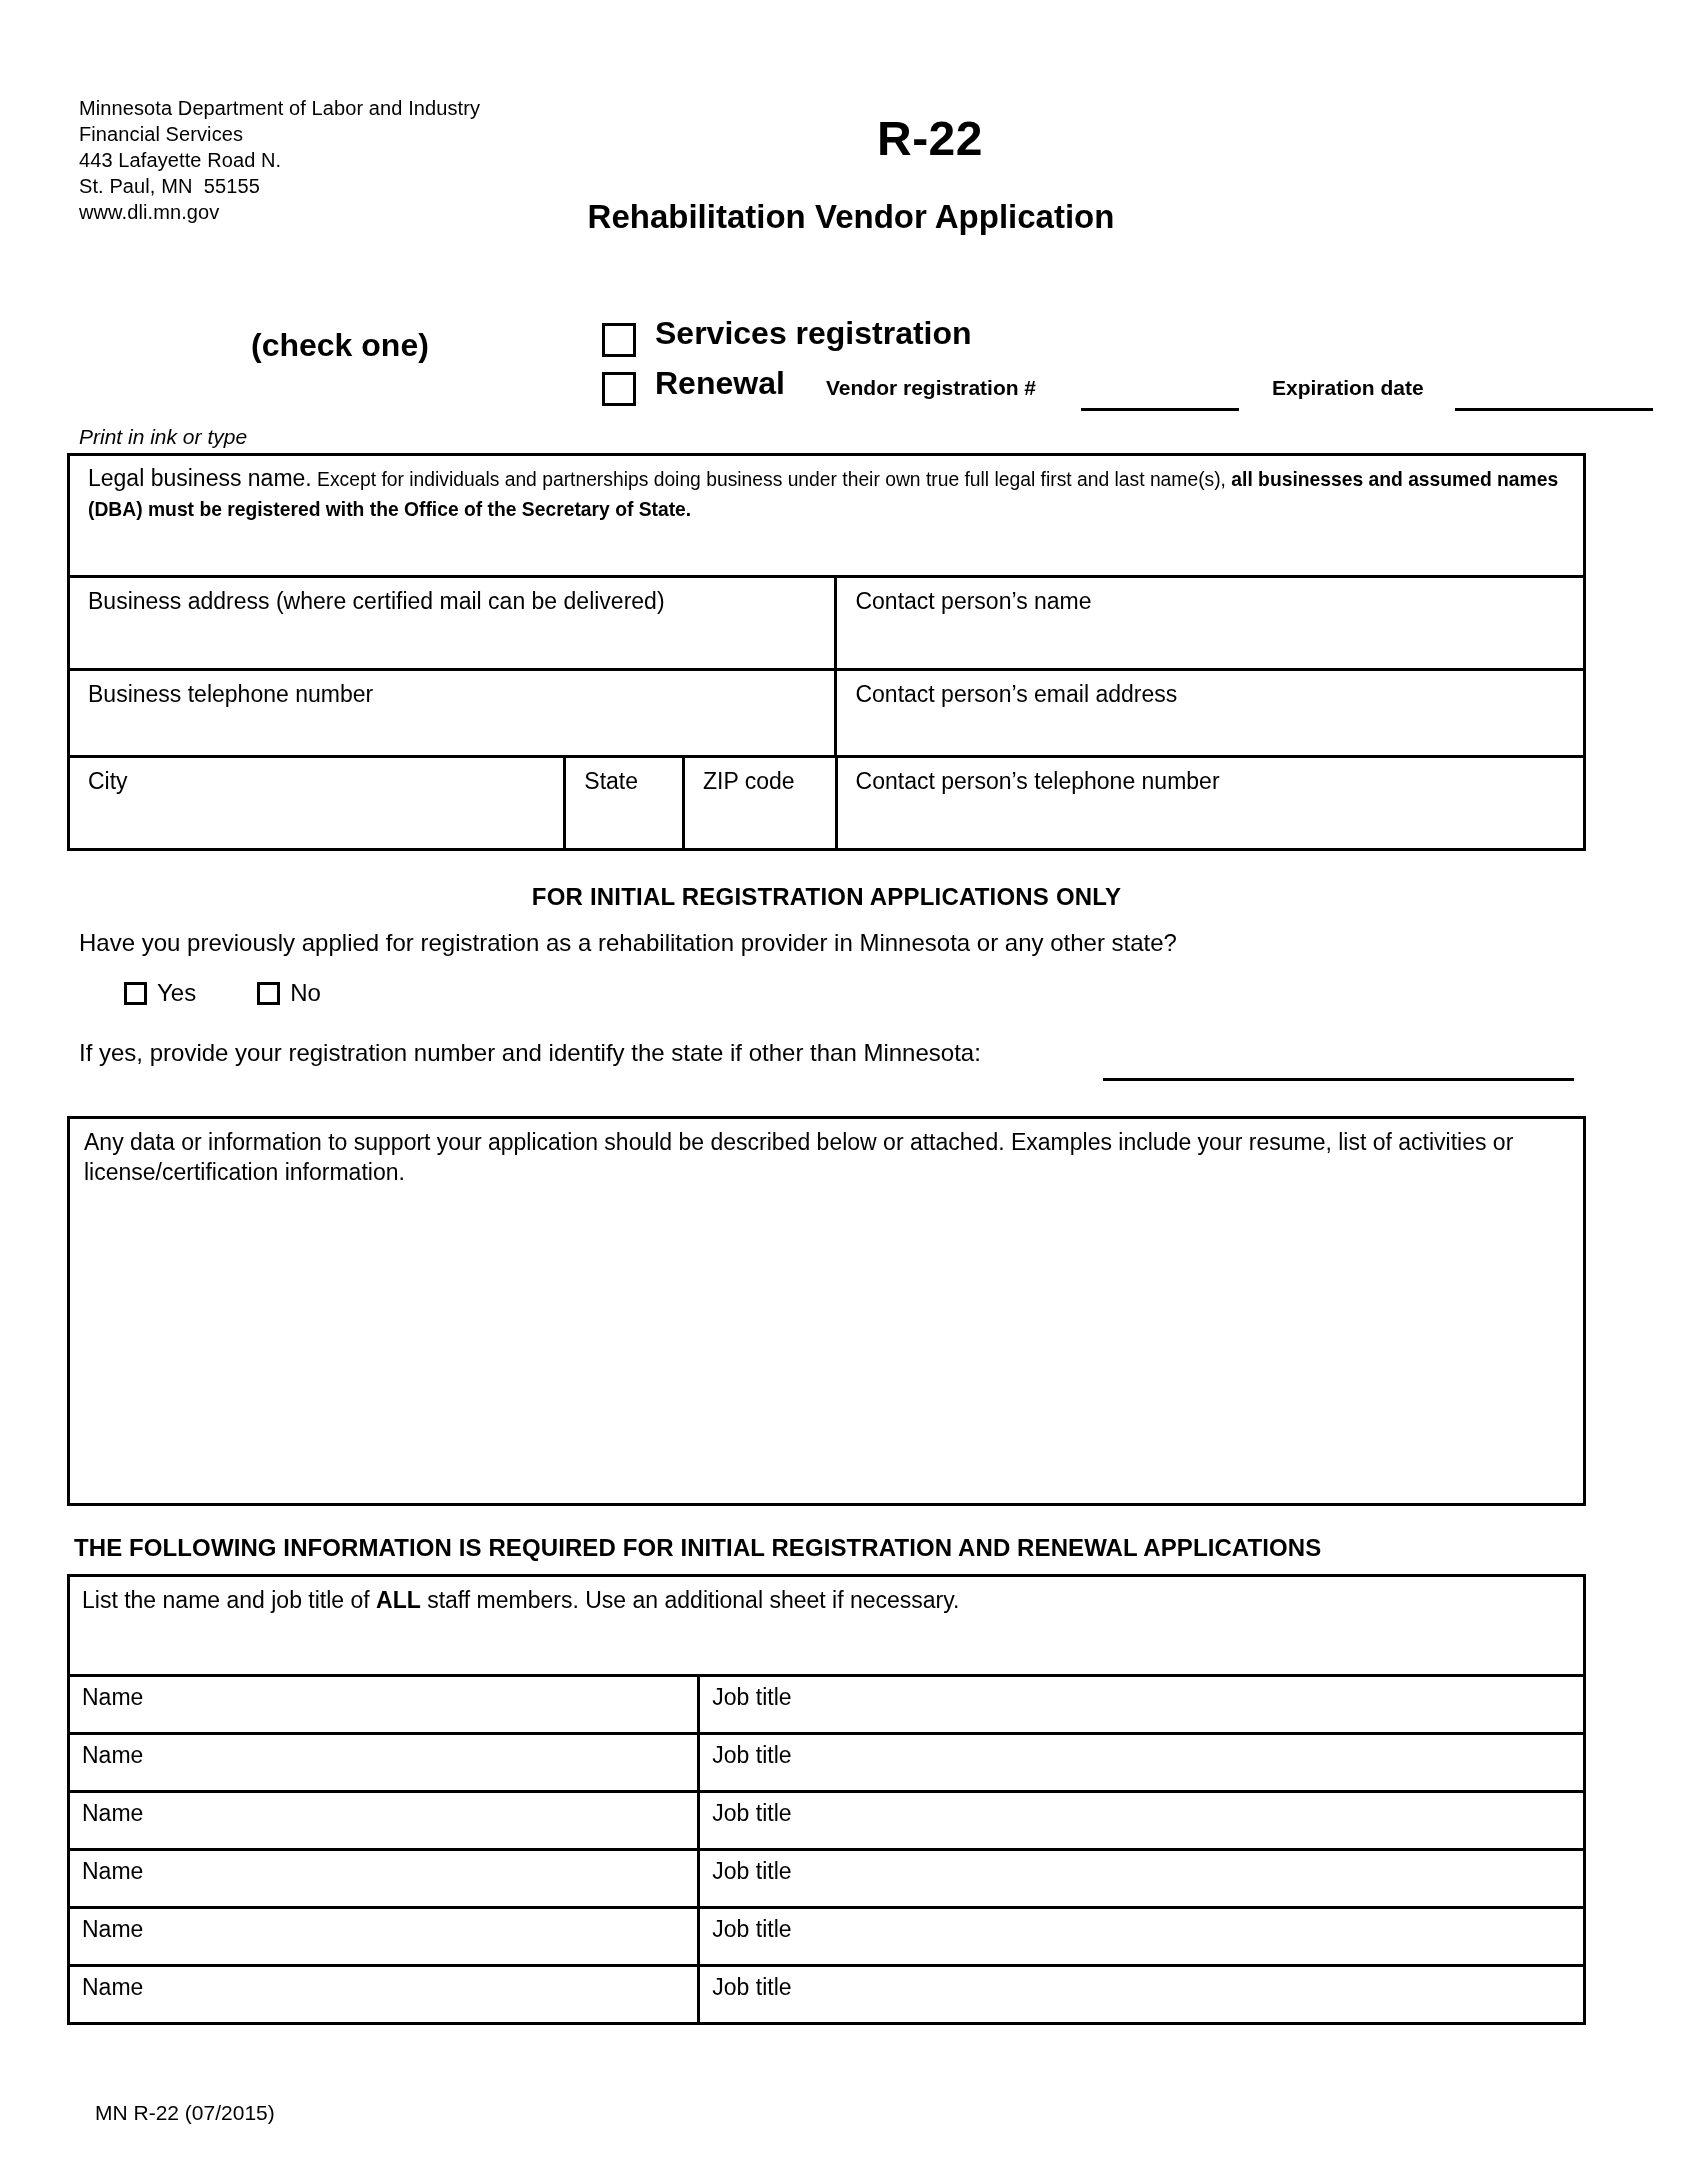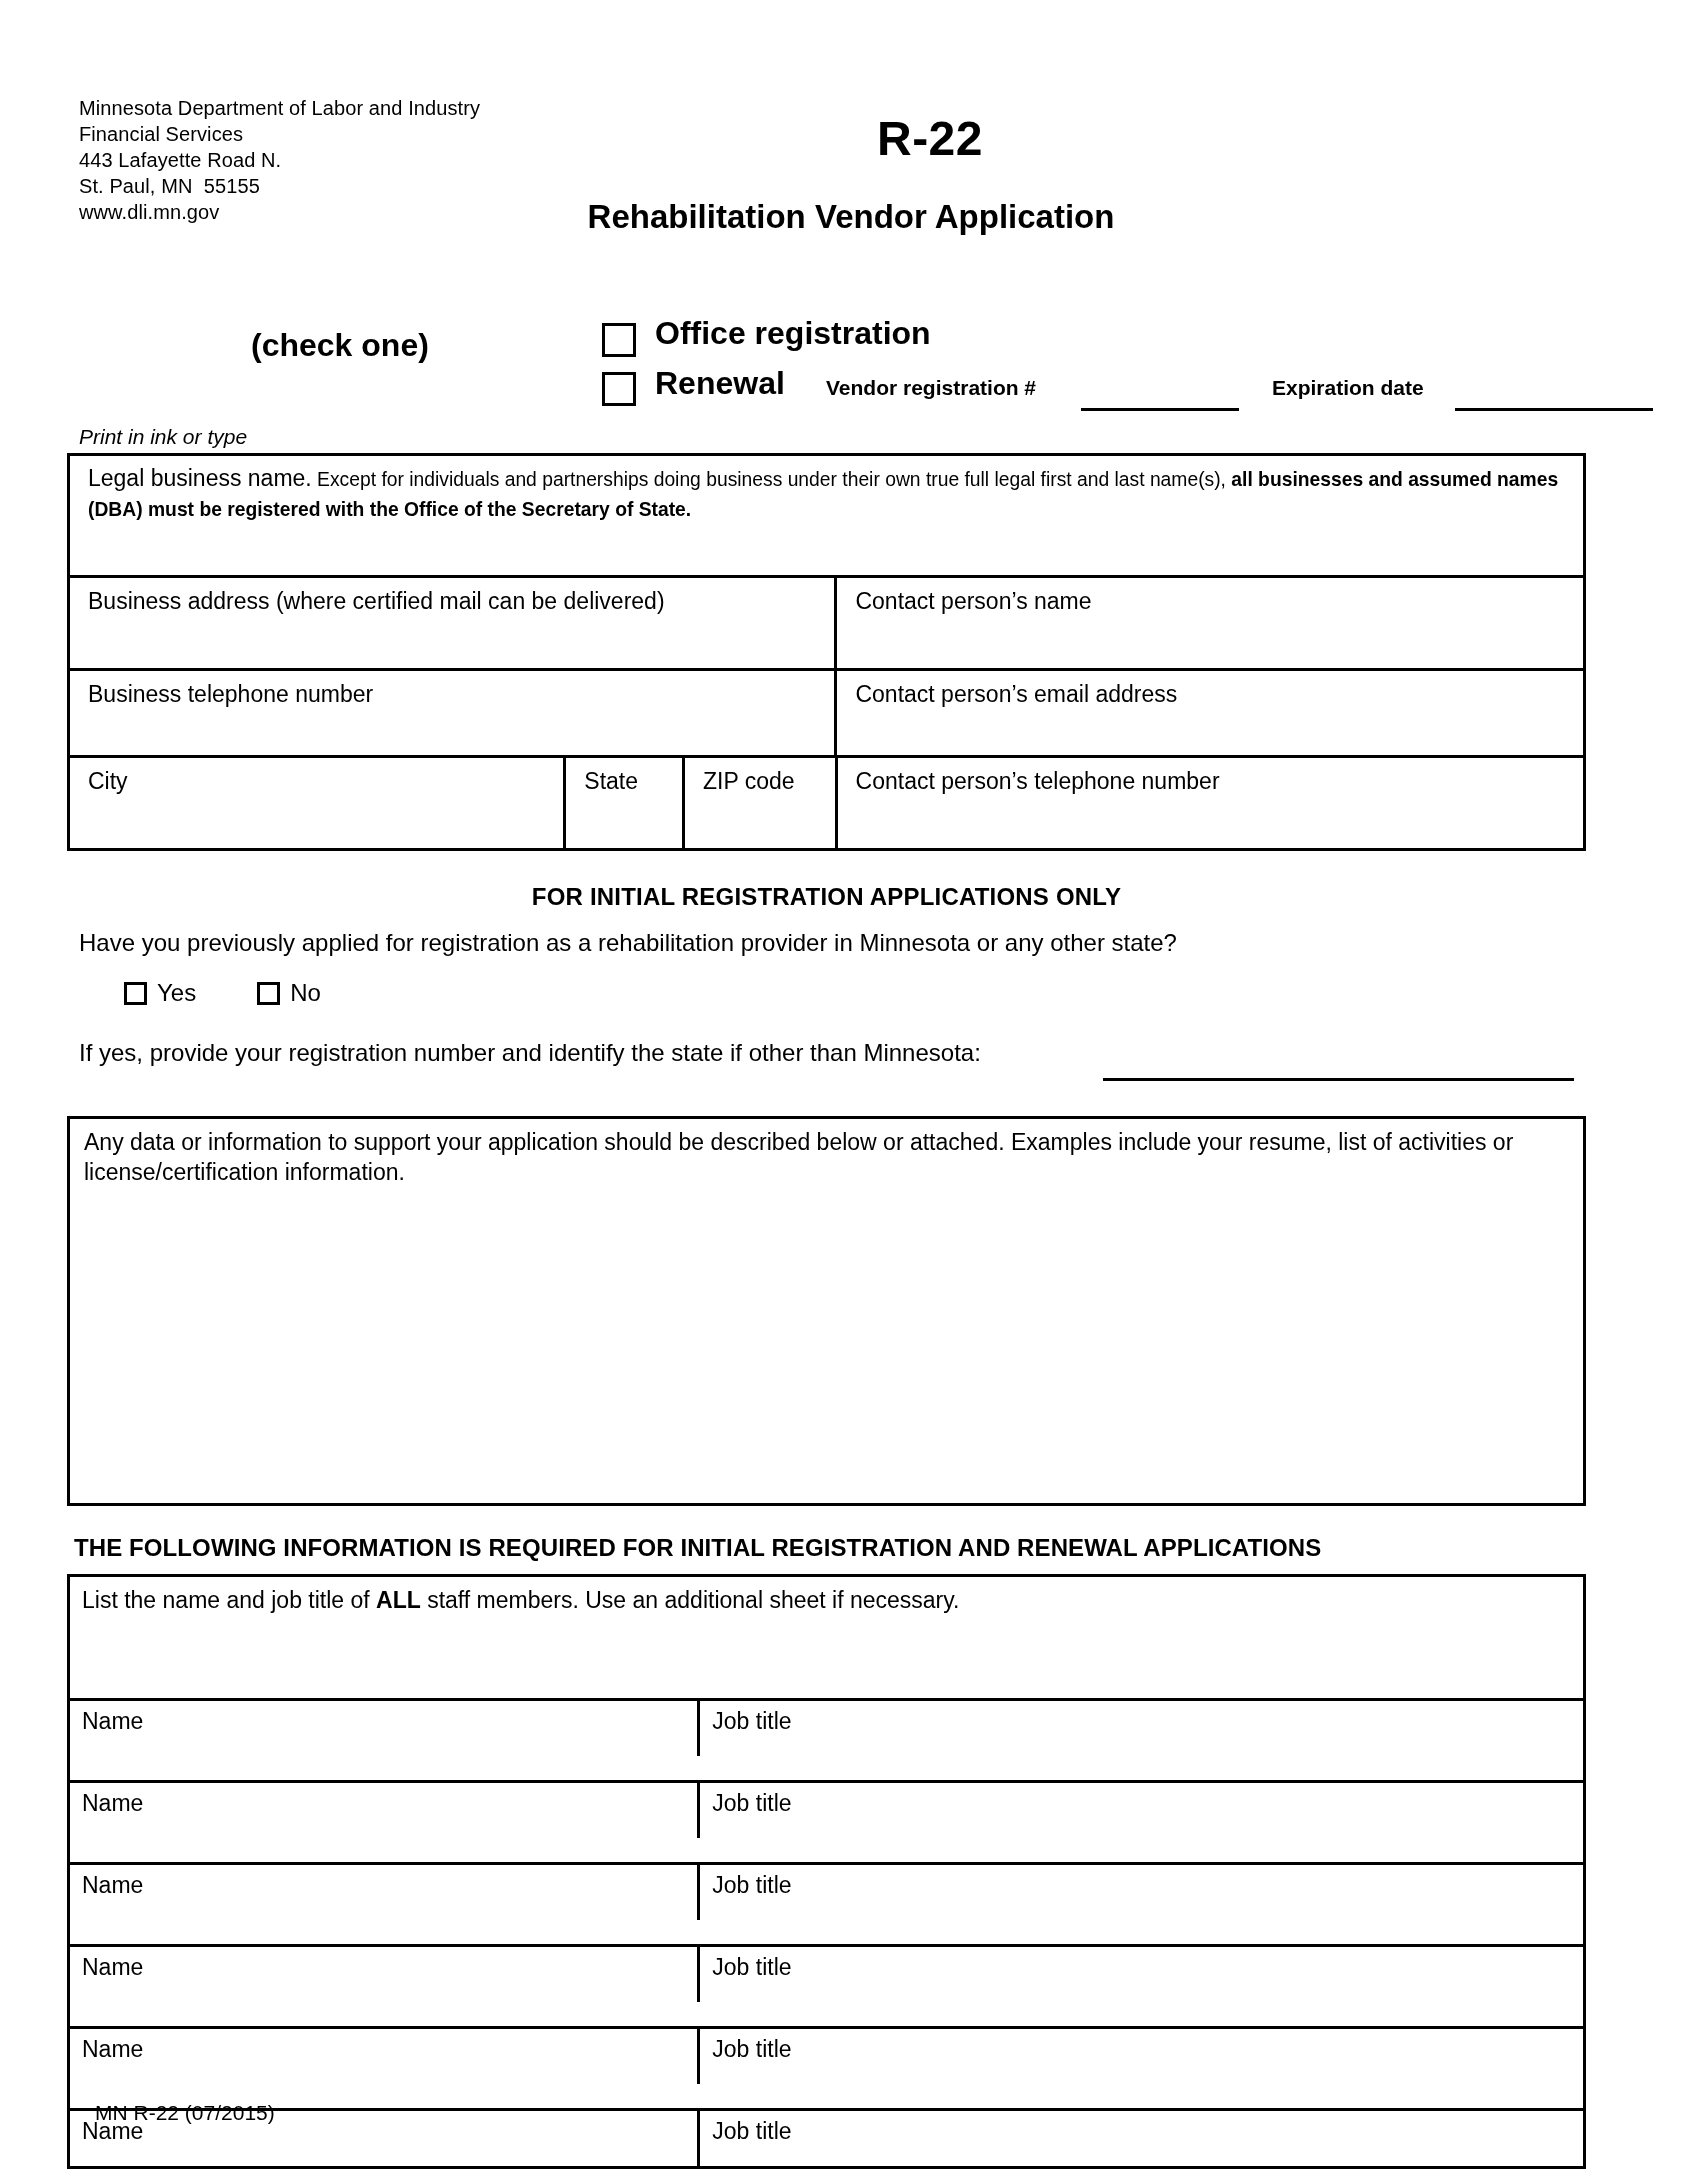--- a/index.html
+++ b/index.html
@@ -229,21 +229,21 @@
     width: 1519px;
     border: 3px solid #000;
   }
   .staff-intro {
     height: 97px;
     padding: 8px 12px 0 12px;
     font-size: 23px;
     line-height: 30px;
   }
   .staff-intro b { font-weight: bold; }
-  .staff-row { display: flex; height: 58px; border-top: 3px solid #000; margin-top: 24px; }
+  .staff-row { display: flex; height: 58px; border-top: 3px solid #000; }
   .staff-name { width: 655px; padding: 7px 0 0 12px; font-size: 23px; }
   .staff-job  { width: 925px; padding: 7px 0 0 12px; font-size: 23px; border-left: 3px solid #000; }
 
   
   .footer {
     position: absolute;
     left: 95px;
     top: 2101px;
     font-size: 21px;
   }
@@ -262,21 +262,21 @@
       <div>www.dli.mn.gov</div>
     </div>
     <div class="form-code">R-22</div>
   </div>
   <div class="form-title">Rehabilitation Vendor Application</div>
 
   <div class="checkone-wrap">
     <div class="checkone-label">(check one)</div>
 
     <div class="cbox cbox-lg cb-initial"></div>
-    <div class="lbl-initial">Office registration</div>
+    <div class="lbl-initial">Services registration</div>
 
     <div class="cbox cbox-lg cb-renewal"></div>
     <div class="lbl-renewal">Renewal</div>
 
     <div class="vendor-reg">Vendor registration #</div>
     <div class="rule-vendor"></div>
 
     <div class="exp-date">Expiration date</div>
     <div class="rule-exp"></div>
   </div>

